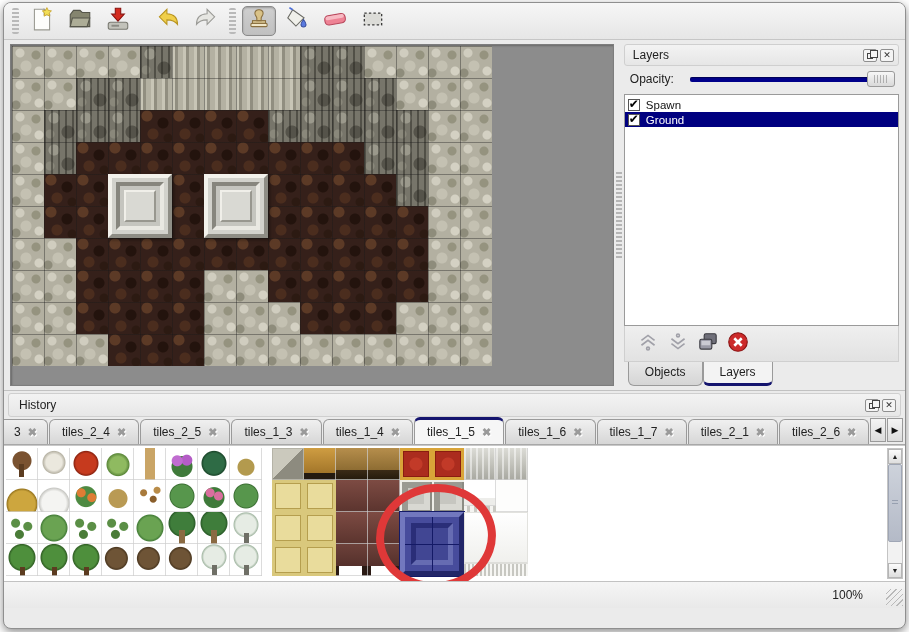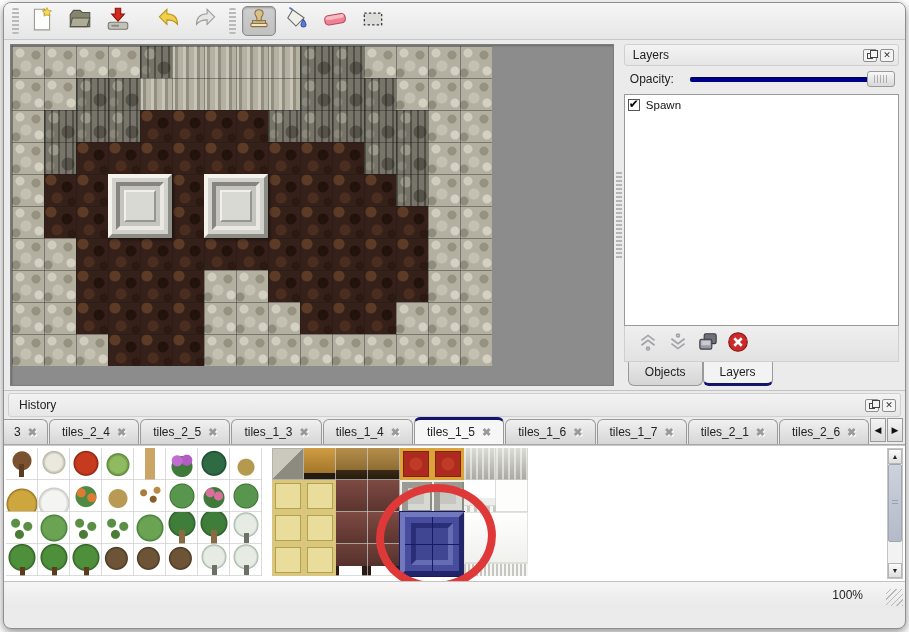--- a/index.html
+++ b/index.html
@@ -434,20 +434,24 @@
           <span class="lbl">Opacity:</span>
           <div class="slider">
             <div class="track"></div>
             <div class="handle"></div>
           </div>
         </div>
         <div class="layer-list" id="layerlist">
             <div class="layer-row">
               <span class="chk on"></span>
               <span>Spawn</span>
+            </div>
+            <div class="layer-row selected">
+              <span class="chk on"></span>
+              <span>Ground</span>
             </div>
           </div>
         <div class="layer-btns" id="layerbtns">
             <div class="lay-btn">
               <span><svg width="24" height="24" viewBox="0 0 22 22" fill="none" stroke="#a0a0a8" stroke-width="1.5">
                   <path d="M5 9.5l6-4.5 6 4.5M5 14l6-4.5 6 4.5"></path>
                   <circle cx="11" cy="17" r="1.3"></circle>
                 </svg></span>
             </div>
             <div class="lay-btn">

